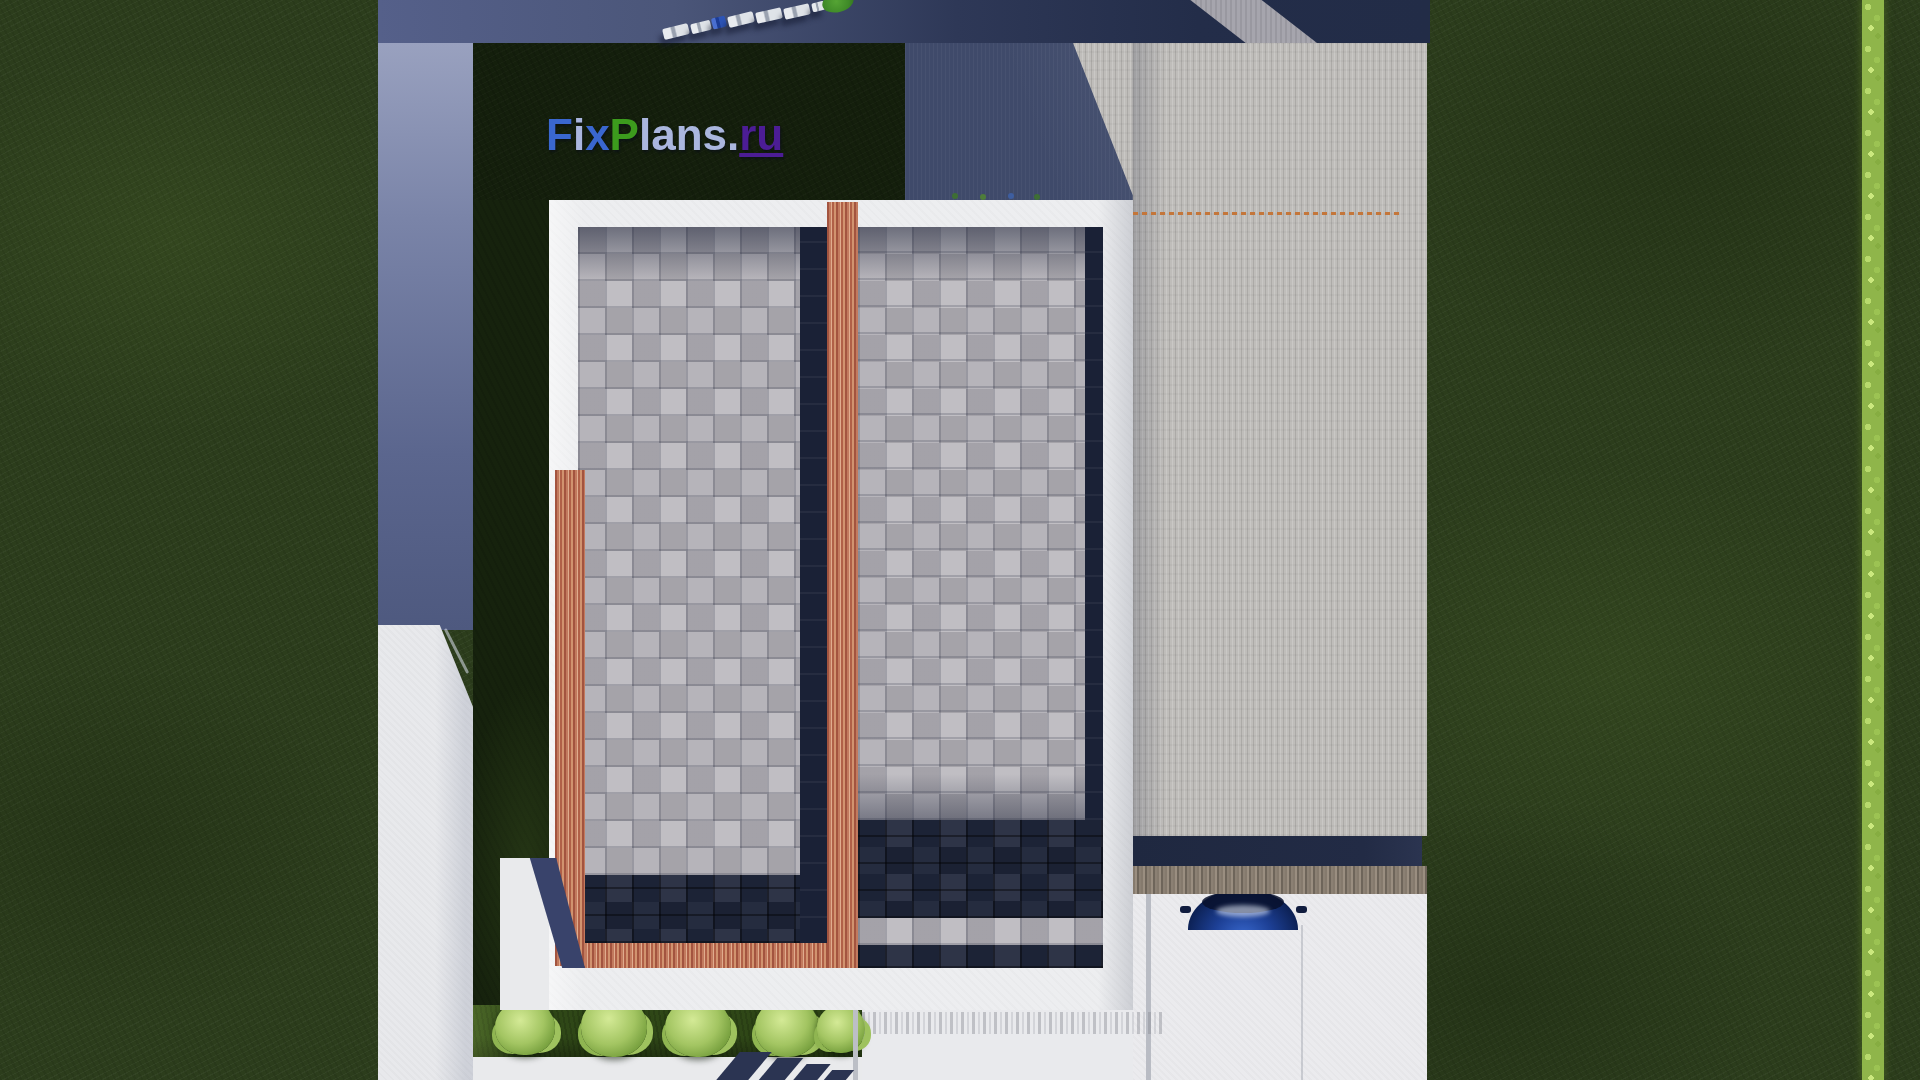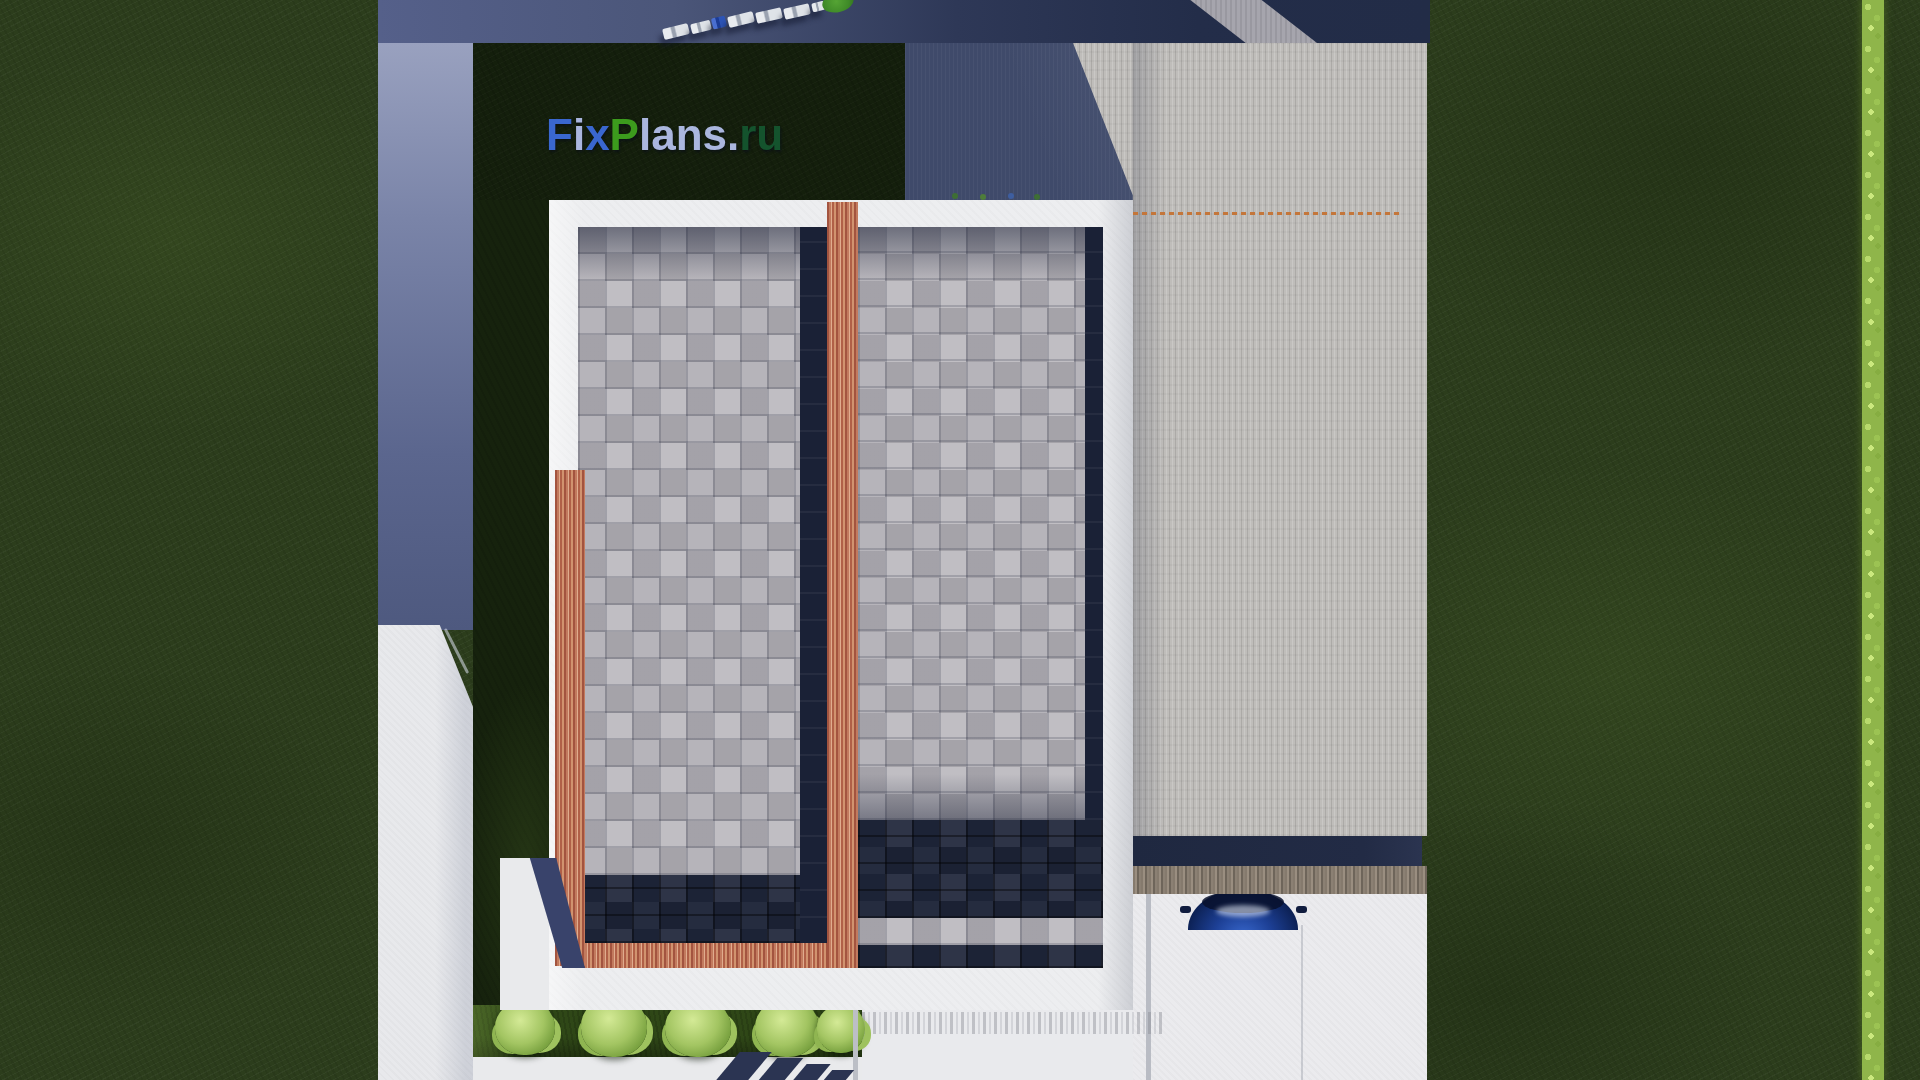--- a/index.html
+++ b/index.html
@@ -179,21 +179,21 @@
   .tree-blob{border-radius:50%;
     background:radial-gradient(circle at 45% 45%, #55a434, #3f8a28 60%, #2f6b1d);}
 
   
   .shadow-shape{background:#2b3452;transform:skewX(-40deg);}
 
   
   .logo{left:546px;top:113px;font-size:44px;font-weight:800;line-height:1;
     letter-spacing:0px;text-shadow:1px 2px 3px rgba(8,12,24,.65);white-space:nowrap;}
   .lg-blue{color:#3a67cf;} .lg-green{color:#3c9b1d;}
-  .lg-light{color:#aab6de;} .lg-lblue{color:#14532d;}
+  .lg-light{color:#aab6de;} .lg-lblue{color:#4c1d95;text-decoration:underline;}
 </style>
 </head>
 <body>
 
 <div class="abs grass-base"></div>
 <div class="abs road-top"></div>
 <div class="abs road-streak"></div>
 <div class="abs slate-region"></div>
 <div class="abs dark-plot-top"></div>
 <div class="abs dark-plot-left"></div>

